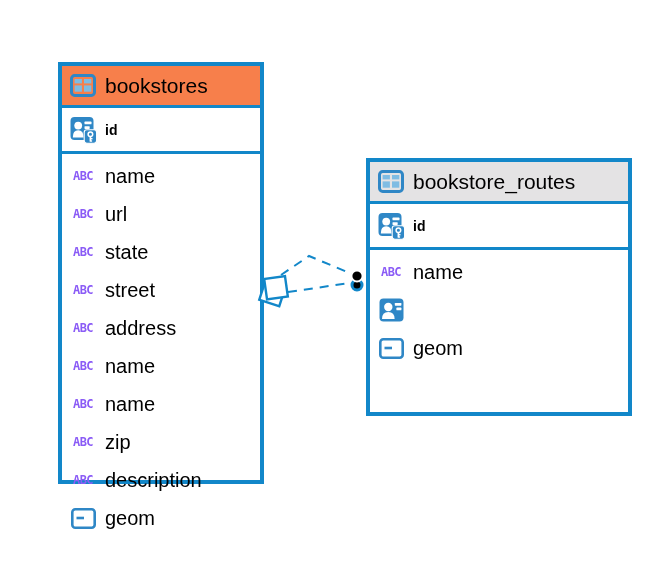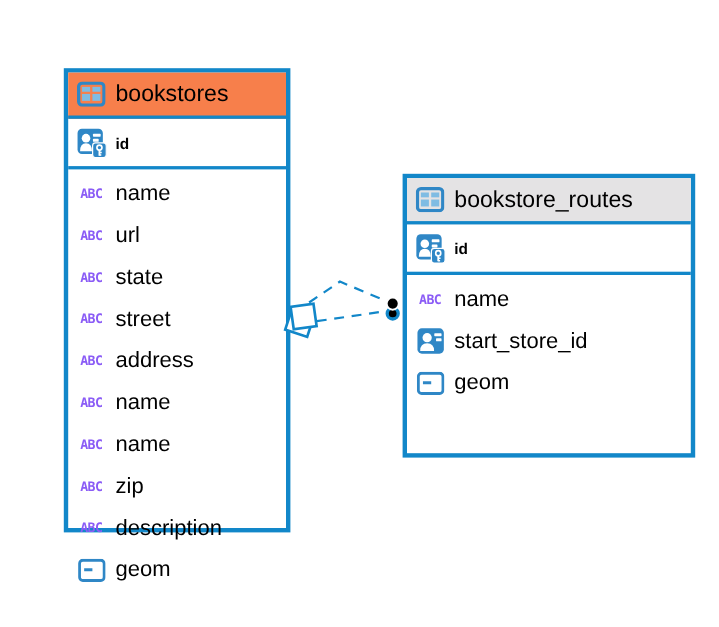--- a/index.html
+++ b/index.html
@@ -160,21 +160,20 @@
       <div class="frow">
         <span class="icon">
           <svg width="25" height="24" viewBox="0 0 25 24">
             <rect x="0.5" y="0.5" width="24" height="23" rx="4" fill="#2F87C6"></rect>
             <circle cx="9.3" cy="9" r="4.2" fill="#fff"></circle>
             <path d="M3 21 Q3 14 9.3 14 Q15.6 14 15.6 21 Z" fill="#fff"></path>
             <rect x="15.8" y="5" width="6.6" height="2.7" rx="0.6" fill="#fff"></rect>
             <rect x="17.4" y="9.6" width="5" height="2.7" rx="0.6" fill="#fff"></rect>
           </svg>
         </span>
-        <span class="lbl">start_store_id</span>
       </div>
       <div class="frow">
         <span class="icon">
           <svg width="25" height="21" viewBox="0 0 25 21">
             <rect x="1.3" y="1.3" width="22.4" height="18.4" rx="3" fill="#fff" stroke="#2F87C6" stroke-width="2.6"></rect>
             <line x1="5.5" y1="10" x2="13" y2="10" stroke="#2F87C6" stroke-width="2.6"></line>
           </svg>
         </span>
         <span class="lbl">geom</span>
       </div>

